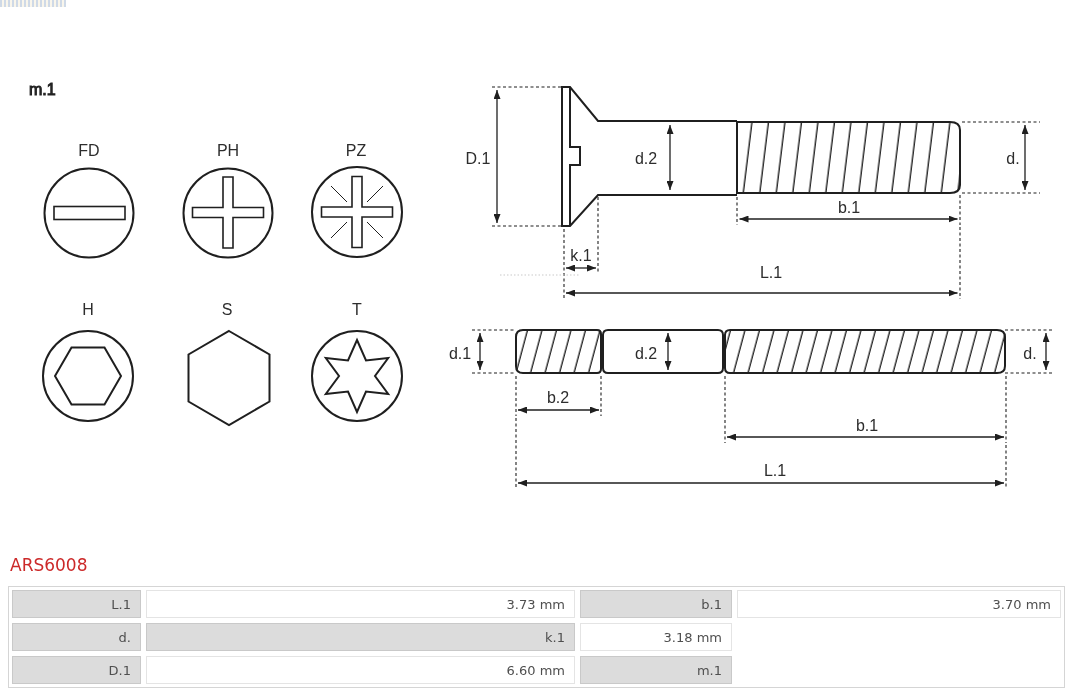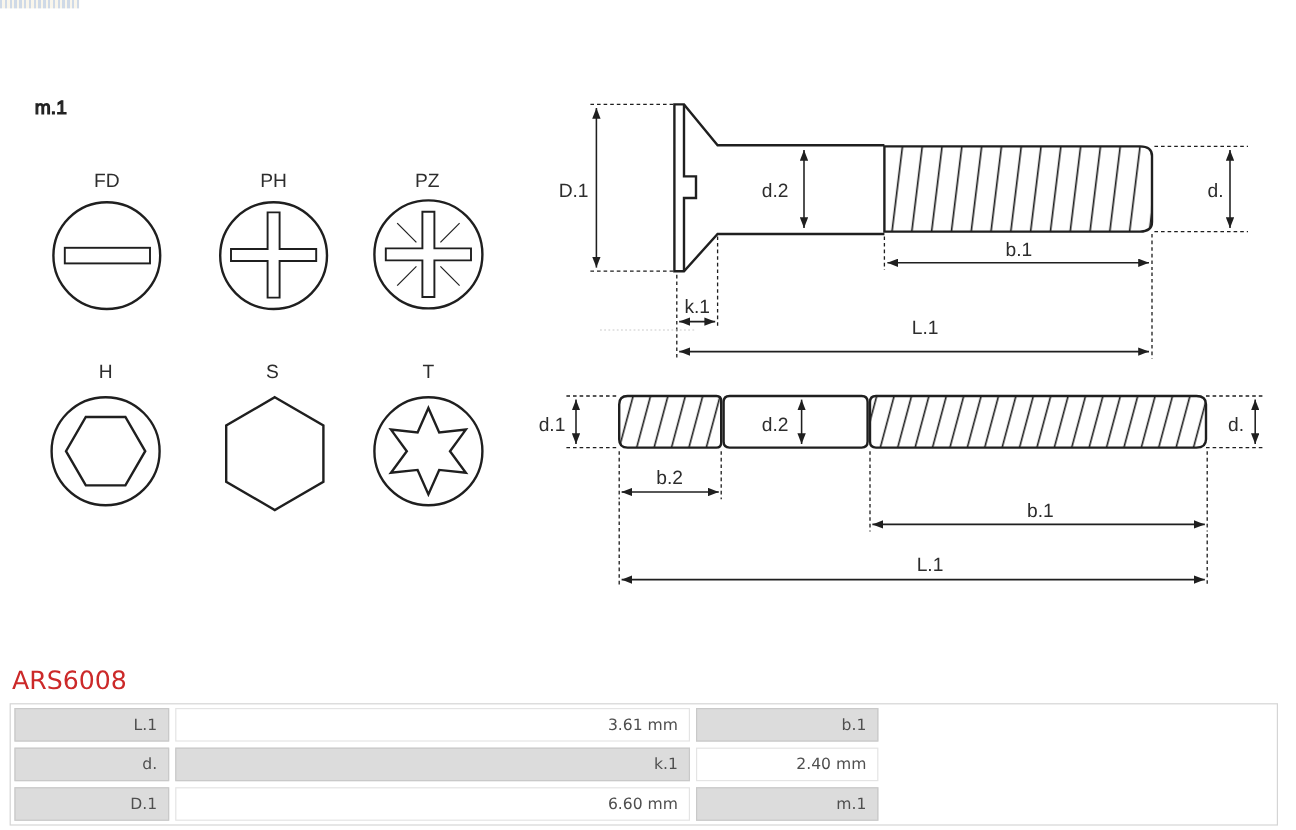--- a/index.html
+++ b/index.html
@@ -3,21 +3,21 @@
 <meta charset="utf-8">
 <style>
   html,body{margin:0;padding:0;background:#fff;}
   .page{position:relative;width:1080px;height:692px;background:#ffffff;overflow:hidden;
         font-family:"Liberation Sans",sans-serif;padding-left:36px;}
   .watermark{position:absolute;left:0;top:0;width:66px;height:7px;opacity:.5;
     background:repeating-linear-gradient(90deg,#9fb4cf 0 2px,#f3ecd8 2px 4px);}
   svg{position:absolute;display:block;}
   svg text{font-family:"Liberation Sans",sans-serif;font-size:16px;fill:#2d2d2d;}
   .part-number{position:absolute;left:10px;top:555px;font-family:"DejaVu Sans",sans-serif;
-    font-size:21px;color:#cc2929;}
+    font-size:17px;color:#cc2929;}
   .spec-table{position:absolute;left:8px;top:586px;width:1057px;box-sizing:border-box;
     border:1px solid #d5d5d5;background:#fff;padding:3px;display:flex;flex-direction:column;gap:5px;
     font-family:"DejaVu Sans",sans-serif;font-size:13px;color:#4f4f4f;}
   .spec-row{display:grid;grid-template-columns:129px 429px 152px 1fr;gap:5px;height:28px;}
   .cell{box-sizing:border-box;display:flex;align-items:center;justify-content:flex-end;padding-right:9px;}
   .cell.lab{background:#dcdcdc;border:1px solid #c9c9c9;}
   .cell.val{background:#ffffff;border:1px solid #e4e4e4;}
 </style>
 </head>
 <body>
@@ -159,27 +159,28 @@
       <text x="867" y="431" text-anchor="middle">b.1</text>
       <text x="775" y="476" text-anchor="middle">L.1</text>
     </g>
   </svg>
 
   <div class="part-number">ARS6008</div>
 
   <div class="spec-table">
     <div class="spec-row">
       <div class="cell lab">L.1</div>
-      <div class="cell val">3.61 mm</div>
+      <div class="cell val">3.73 mm</div>
       <div class="cell lab">b.1</div>
+      <div class="cell val">3.70 mm</div>
     </div>
     <div class="spec-row">
       <div class="cell lab">d.</div>
       <div class="cell lab">k.1</div>
-      <div class="cell val">2.40 mm</div>
+      <div class="cell val">3.18 mm</div>
     </div>
     <div class="spec-row">
       <div class="cell lab">D.1</div>
       <div class="cell val">6.60 mm</div>
       <div class="cell lab">m.1</div>
     </div>
   </div>
 
 </div>
 

